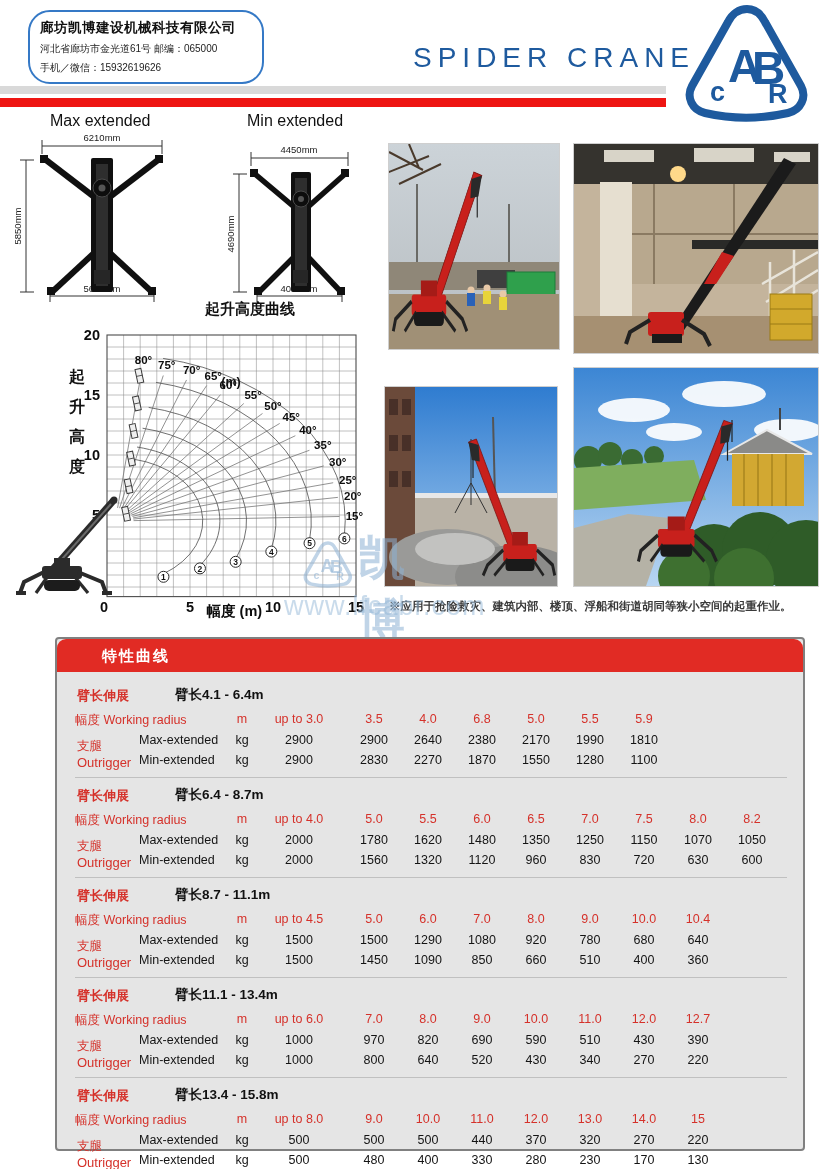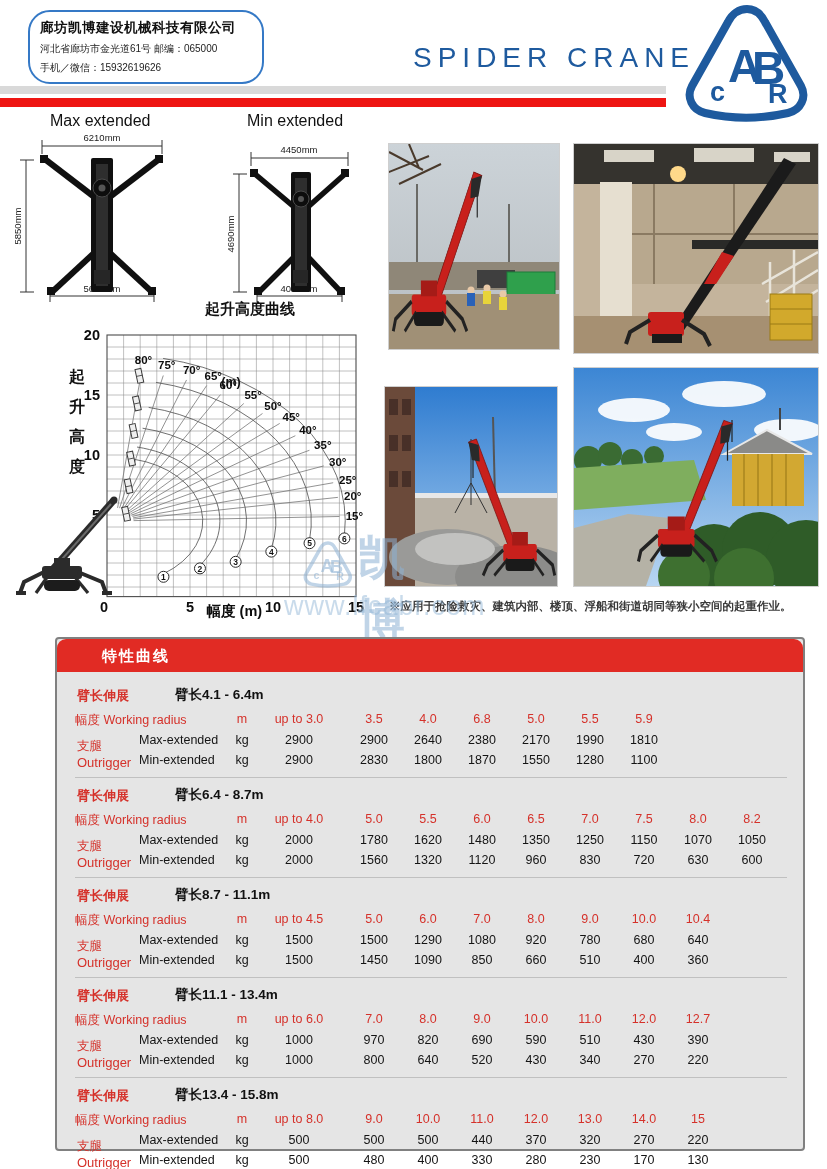--- a/index.html
+++ b/index.html
@@ -523,21 +523,21 @@
               <span class="cell dark-t">1990</span>
               <span class="cell dark-t">1810</span>
             </div>
           </div>
           <div class="rowD">
             <div class="load-label">Min-extended</div>
             <div class="unit dark-t">kg</div>
             <div class="cells">
               <span class="cell dark-t first">2900</span>
               <span class="cell dark-t">2830</span>
-              <span class="cell dark-t">1800</span>
+              <span class="cell dark-t">2270</span>
               <span class="cell dark-t">1870</span>
               <span class="cell dark-t">1550</span>
               <span class="cell dark-t">1280</span>
               <span class="cell dark-t">1100</span>
             </div>
           </div>
           <div class="leg-cn">支腿</div>
           <div class="leg-en">Outrigger</div>
         </div>
         <div class="spec-section">

